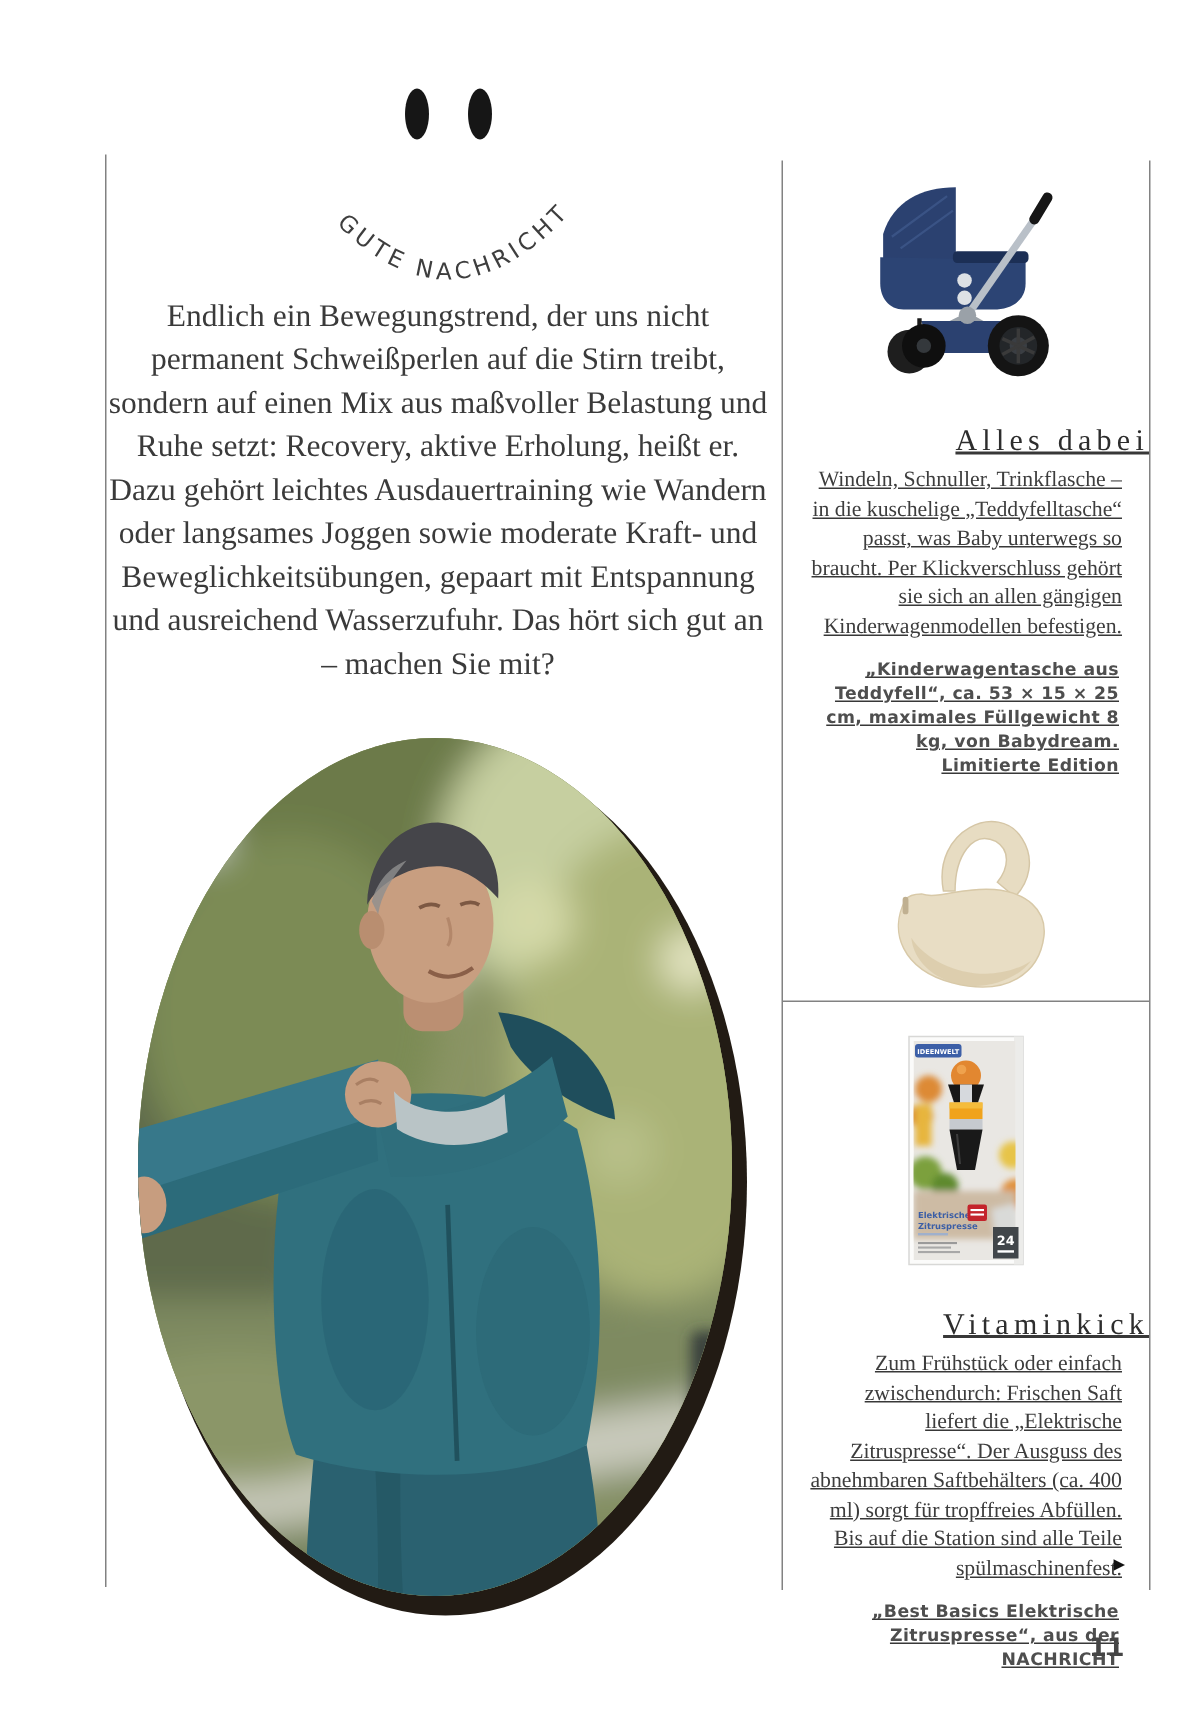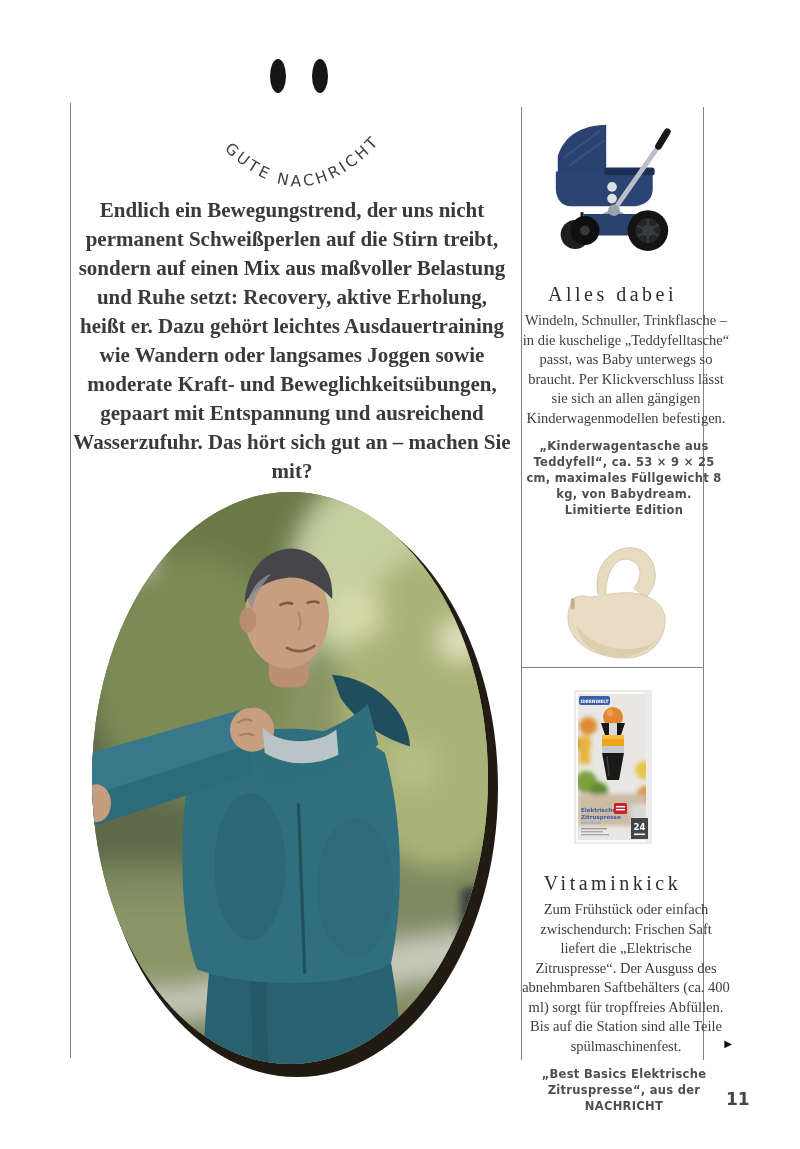--- a/index.html
+++ b/index.html
@@ -37,44 +37,44 @@
   
   .intro {
     position: absolute;
     left: 72px; top: 196px;
     width: 440px;
     margin: 0;
     text-align: center;
     font-size: 21px;
     line-height: 29px;
     color: #3a3a3a;
-    font-weight: bold;
   }
 
   
   .oval-photo {
     position: absolute;
     left: 92px; top: 492px;
     width: 396px; height: 572px;
     border-radius: 50%;
     overflow: hidden;
     box-shadow: 7px 10px 0 3px #221b14;
     background: #8a9464;
   }
   .oval-photo svg { display: block; }
 
   
   .sidebar {
     position: absolute;
     left: 521px; top: 107px;
-    width: 183px; height: 953px;
+    width: 246px; height: 953px;
     box-sizing: border-box;
     border-left: 1px solid #828282;
     border-right: 1px solid #828282;
-    text-align: center;
+    text-align: right;
+    text-decoration: underline;
   }
   .sidebar section { box-sizing: border-box; }
   .section-baby { height: 553px; border-bottom: 1px solid #828282; }
   .section-juicer { height: 399px; }
 
   .product-img { display: block; margin: 0 auto; }
   .stroller-img { margin-top: 8px; }
   .bag-img { margin-top: 8px; }
   .box-img { margin-top: 22px; }
 
@@ -242,22 +242,22 @@
           <line x1="101" y1="105" x2="101" y2="129"></line>
           <line x1="90" y1="112" x2="112" y2="122"></line>
           <line x1="90" y1="123" x2="112" y2="111"></line>
         </g>
         <circle cx="26" cy="121" r="15" fill="#1e1e1e"></circle>
         <circle cx="36" cy="117" r="15" fill="#0f0f0f"></circle>
         <circle cx="36" cy="117" r="5" fill="#34383c"></circle>
       </svg>
 
       <h2 class="product-heading">Alles dabei</h2>
-      <p class="product-body">Windeln, Schnuller, Trinkflasche – in die kuschelige „Teddyfelltasche“ passt, was Baby unterwegs so braucht. Per Klickverschluss lässt sie sich an allen gängigen Kinderwagenmodellen befestigen.</p>
-      <p class="product-caption">„Kinderwagentasche aus Teddyfell“, ca. 53 × 9 × 25 cm, maximales Füllgewicht 8 kg, von Babydream. Limitierte Edition</p>
+      <p class="product-body">Windeln, Schnuller, Trinkflasche – in die kuschelige „Teddyfelltasche“ passt, was Baby unterwegs so braucht. Per Klickverschluss gehört sie sich an allen gängigen Kinderwagenmodellen befestigen.</p>
+      <p class="product-caption">„Kinderwagentasche aus Teddyfell“, ca. 53 × 15 × 25 cm, maximales Füllgewicht 8 kg, von Babydream. Limitierte Edition</p>
 
       <svg class="product-img bag-img" width="112" height="136" viewBox="0 0 115 140">
         <path d="M 42 70 C 34 28 80 8 96 34 C 105 48 101 64 91 74 L 79 64 C 87 54 88 42 78 36 C 62 28 50 46 50 70 Z" fill="#e7dcc2" stroke="#d5c6a6" stroke-width="1"></path>
         <path d="M 16 76 C 4 98 14 124 48 133 C 86 143 108 126 111 101 C 113 83 99 71 77 69 C 55 67 38 76 27 72 C 22 72 18 73 16 76 Z" fill="#e8ddc4" stroke="#d8c9a8" stroke-width="1"></path>
         <path d="M 20 102 C 34 124 74 136 102 118 C 92 132 66 140 46 132 C 30 126 21 114 20 102 Z" fill="#d9cba9" opacity="0.8"></path>
         <path d="M 42 70 C 40 76 40 82 42 88" stroke="#c9b astro" stroke-width="0" fill="none"></path>
         <rect x="14" y="74" width="4" height="12" rx="2" fill="#c0b091"></rect>
       </svg>
     </section>
 

